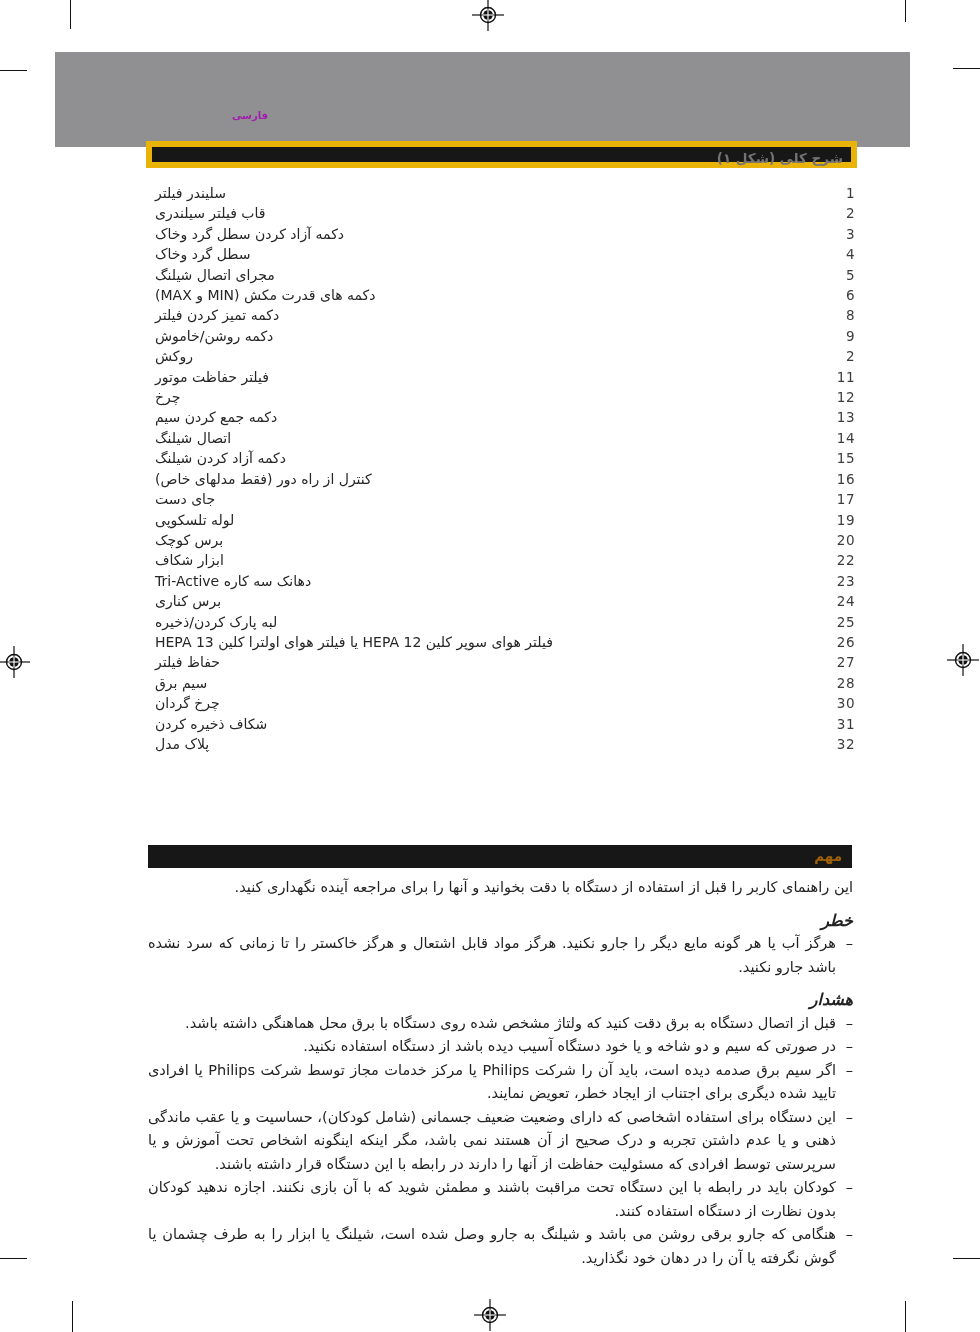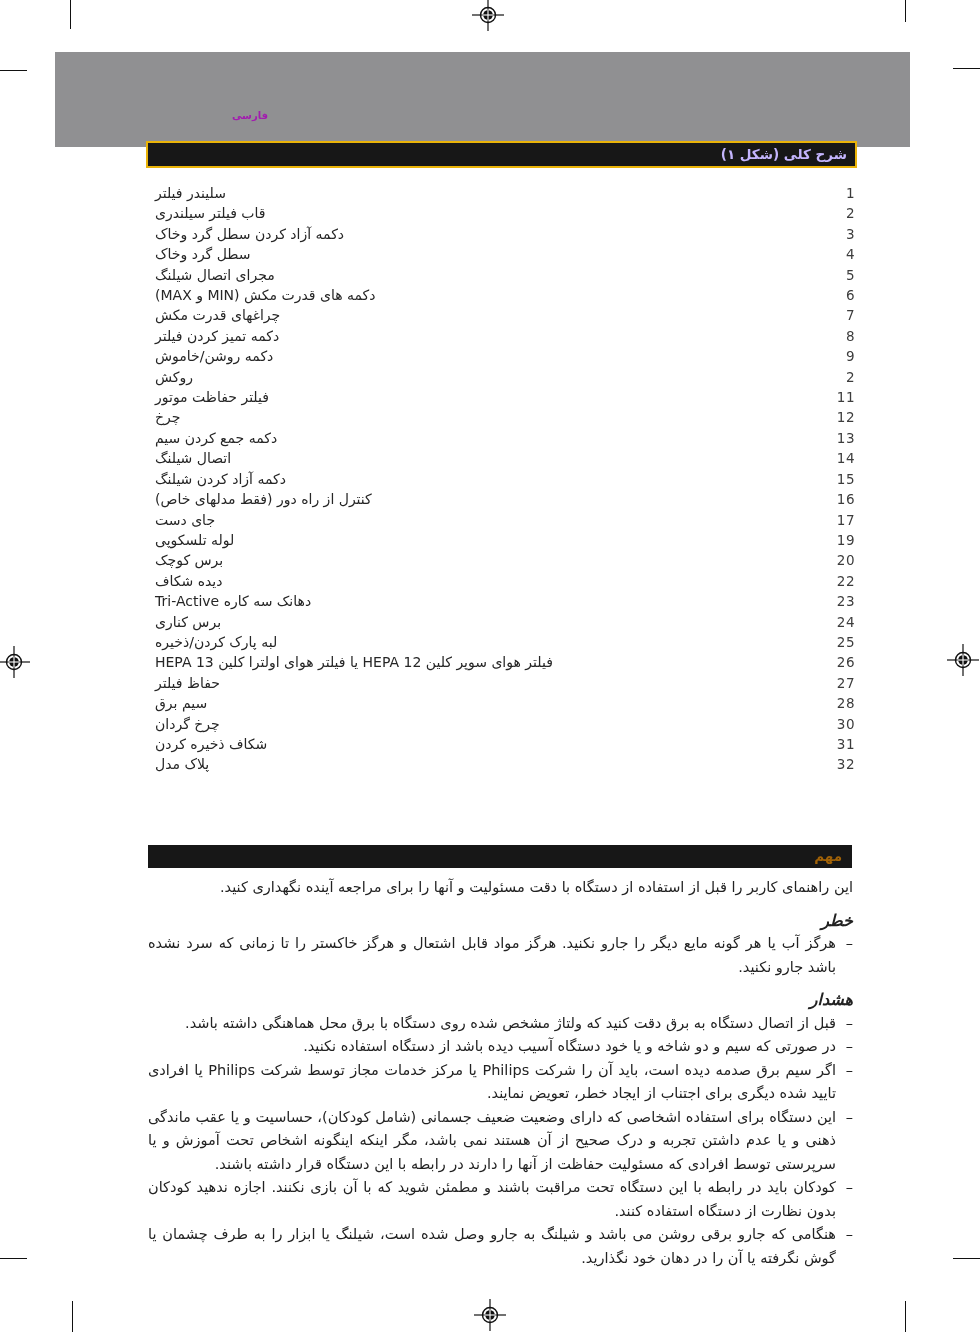--- a/index.html
+++ b/index.html
@@ -9,21 +9,21 @@
   }
   
   .vline,.hline{position:absolute;background:#111;}
   .regmark{position:absolute;width:32px;height:32px;}
   
   .graybar{position:absolute;left:55px;top:52px;width:855px;height:95px;background:#909092;}
   .lang{position:absolute;left:200px;top:110px;color:#a21caf;font-size:10px;font-weight:bold;margin-left:32px;}
   
   .bar1{
     position:absolute;left:146px;top:141px;width:711px;height:27px;background:#171717;
-    border:2px solid #eab308;box-sizing:border-box;color:#c4b5fd;direction:rtl;
+    border:6px solid #eab308;box-sizing:border-box;color:#737373;direction:rtl;
     font-size:13.5px;font-weight:bold;line-height:23px;padding:0 8px;
   }
   .bar2{
     position:absolute;left:148px;top:845px;width:704px;height:23px;background:#171717;
     color:#a16207;direction:rtl;font-size:13.5px;font-weight:bold;line-height:23px;
     padding:0 10px;box-sizing:border-box;
   }
   
   .list{position:absolute;top:183px;right:125px;width:700px;direction:rtl;}
   .row{position:relative;line-height:20.4px;font-size:14px;text-align:left;white-space:nowrap;}
@@ -112,24 +112,20 @@
       </div>
       <div class="row">
         <span class="txt">مجرای اتصال شیلنگ</span>
         <span class="num">5</span>
       </div>
       <div class="row">
         <span class="txt">دکمه های قدرت مکش (MIN و MAX)</span>
         <span class="num">6</span>
       </div>
       <div class="row">
-        <span class="txt">چراغهای قدرت مکش</span>
-        <span class="num">7</span>
-      </div>
-      <div class="row">
         <span class="txt">دکمه تمیز کردن فیلتر</span>
         <span class="num">8</span>
       </div>
       <div class="row">
         <span class="txt">دکمه روشن/خاموش</span>
         <span class="num">9</span>
       </div>
       <div class="row">
         <span class="txt">روکش</span>
         <span class="num">2</span>
@@ -164,21 +160,21 @@
       </div>
       <div class="row">
         <span class="txt">لوله تلسکوپی</span>
         <span class="num">19</span>
       </div>
       <div class="row">
         <span class="txt">برس کوچک</span>
         <span class="num">20</span>
       </div>
       <div class="row">
-        <span class="txt">دیده شکاف</span>
+        <span class="txt">ابزار شکاف</span>
         <span class="num">22</span>
       </div>
       <div class="row">
         <span class="txt">دهانک سه کاره Tri-Active</span>
         <span class="num">23</span>
       </div>
       <div class="row">
         <span class="txt">برس کناری</span>
         <span class="num">24</span>
       </div>
@@ -206,21 +202,21 @@
         <span class="txt">شکاف ذخیره کردن</span>
         <span class="num">31</span>
       </div>
       <div class="row">
         <span class="txt">پلاک مدل</span>
         <span class="num">32</span>
       </div>
     </div>
 
   <div class="important" dir="rtl">
-    <p class="imp-intro">این راهنمای کاربر را قبل از استفاده از دستگاه با دقت مسئولیت و آنها را برای مراجعه آینده نگهداری کنید.</p>
+    <p class="imp-intro">این راهنمای کاربر را قبل از استفاده از دستگاه با دقت بخوانید و آنها را برای مراجعه آینده نگهداری کنید.</p>
     <p class="imp-heading">خطر</p>
     <div>
         <div class="bullet">
           <span class="dash">–</span>
           <span class="btext">هرگز آب یا هر گونه مایع دیگر را جارو نکنید. هرگز مواد قابل اشتعال و هرگز خاکستر را تا زمانی که سرد نشده باشد جارو نکنید.</span>
         </div>
       </div>
     <p class="imp-heading">هشدار</p>
     <div>
         <div class="bullet">

